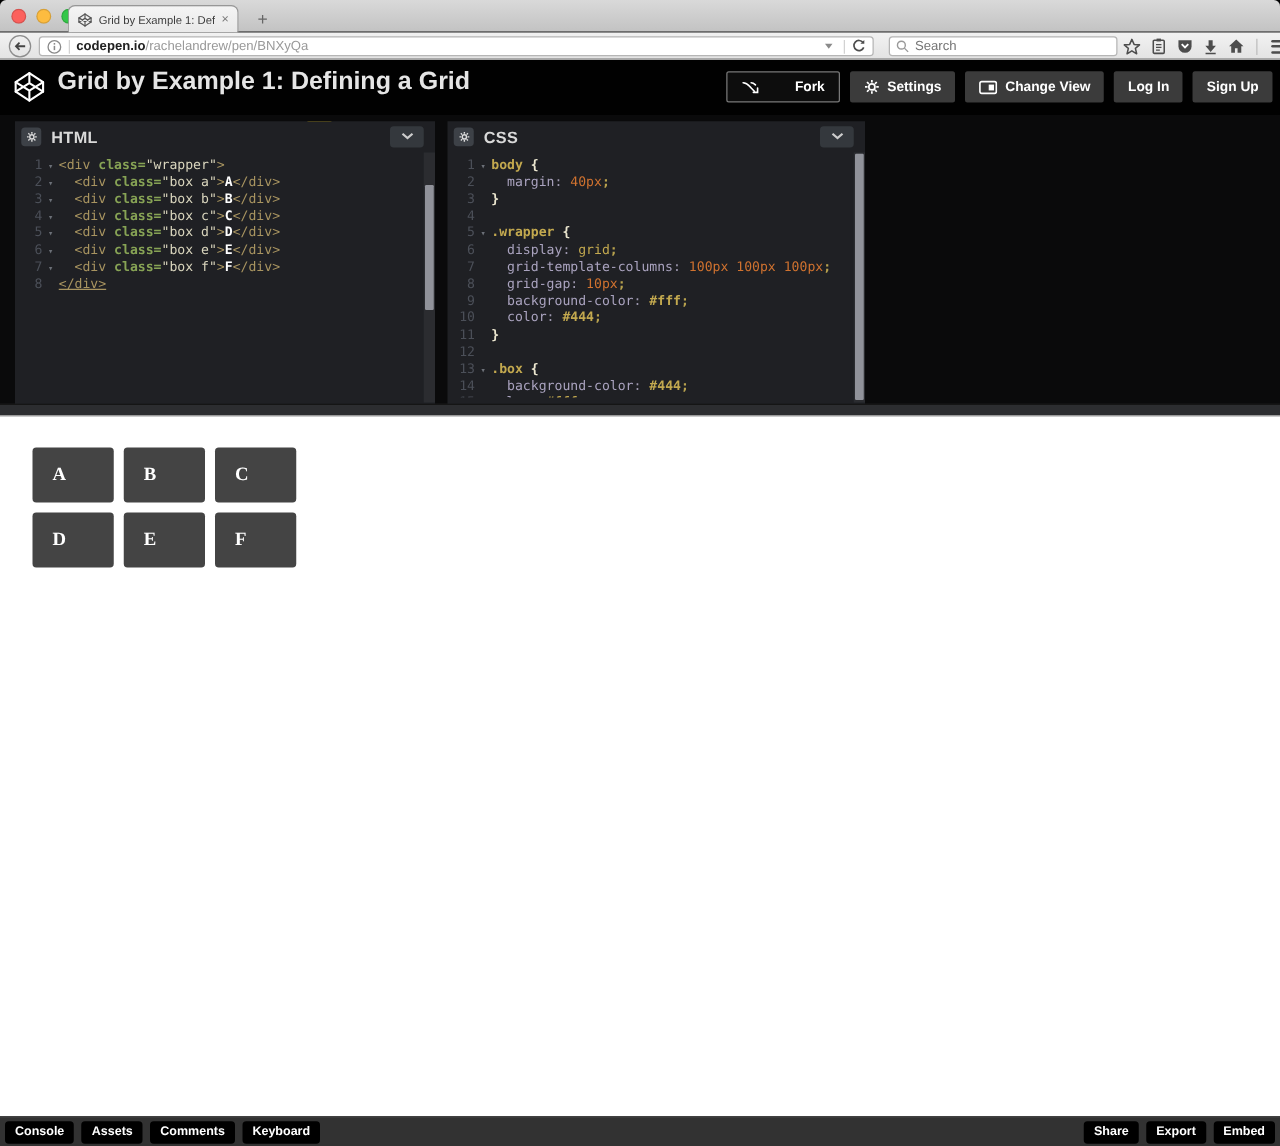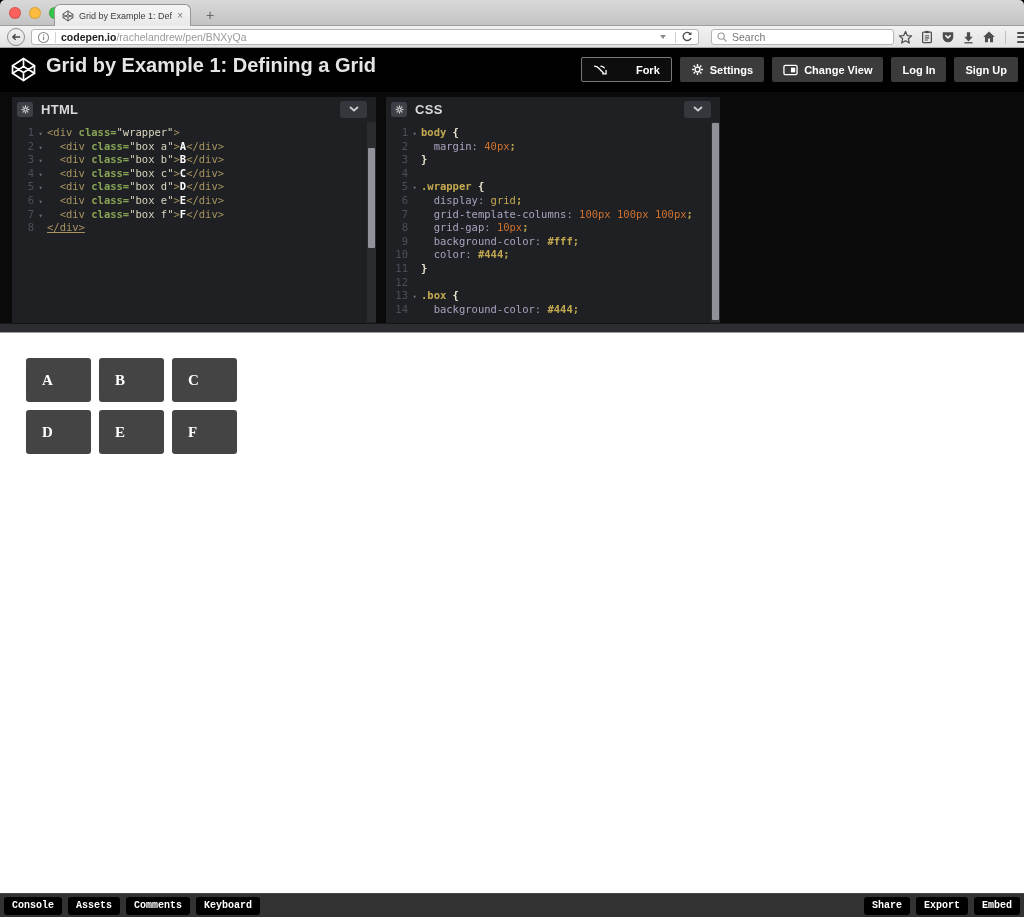--- a/index.html
+++ b/index.html
@@ -50,21 +50,21 @@
   .pro-badge { font-size:7px; font-weight:bold; color:#000; padding:1.5px 3px; border-radius:2px; }
   .cp-actions { position:absolute; right:6px; top:9px; display:flex; gap:8px; }
   .btn { height:25px; padding:0 11px; background:#3b3b3b; color:#fff; font-size:11px; font-weight:bold;
          border:none; border-radius:2px; display:flex; align-items:center; gap:6px;
          font-family:"Liberation Sans",sans-serif; }
   .btn-fork { background:#0d0d0d; border:1px solid #787878;gap:28px; }
 
   
   .editors { height:231px; background:#0a0a0b; padding:5px 0 0 12px; display:flex; gap:10px; }
   .panel { position:relative; height:226px; background:#1f2024; overflow:hidden; }
-  .p-html { width:364px; } .p-css { width:334px; } .p-js { flex:1; }
+  .p-html { width:336px; } .p-css { width:334px; } .p-js { flex:1; }
   .panel-head { height:24px; display:flex; align-items:center; padding:0 5px; gap:8px; }
   .gear-btn { width:16px; height:15px; background:#3d4147; border-radius:3px; display:flex;
               align-items:center; justify-content:center; }
   .panel-title { font-size:13px; font-weight:bold; color:#d9d9d9; letter-spacing:.3px; }
   .chev-btn { margin-left:auto; margin-right:4px; width:27px; height:17px; background:#34383d; border-radius:3px;
               display:flex; align-items:center; justify-content:center; }
   .cm { height:197px; padding-top:5px; overflow:hidden; font-family:"DejaVu Sans Mono",monospace; font-size:10.5px; }
   .cm-line { height:13.6px; line-height:13.6px; white-space:pre; }
   .cm-ln { display:inline-block; width:22px; text-align:right; color:#4b4f58; }
   .cm-fold { display:inline-block; width:13px; text-align:center; color:#6c7078; font-size:7px; }
@@ -90,21 +90,21 @@
   .preview { height:560px; background:#fff; }
   .pgrid { display:grid; grid-template-columns:repeat(3,65px); gap:8px; padding:25px 0 0 26px; width:max-content; }
   .pbox { height:44px; border-radius:3px; display:flex; align-items:center; padding-left:16px;
           font-family:"Liberation Serif",serif; font-size:15px; font-weight:600; }
 
   
   .footer { height:24px; background:#323232; border-top:1px solid #454545; display:flex; align-items:center; padding:0 4px; }
   .fgroup { display:flex; gap:6px; }
   .fright { margin-left:auto;justify-content:center; }
   .fbtn { background:#000; color:#fff; font-size:10px; font-weight:bold; padding:3.5px 8px; border:none;
-          border-radius:3px; font-family:Liberation Mono, monospace; }
+          border-radius:3px; font-family:Liberation Sans, sans-serif; }
 
   svg { display:block; }
 </style>
 </head>
 <body>
 
 <div class="window">
 
   <div class="tabbar">
     <div class="traffic">

